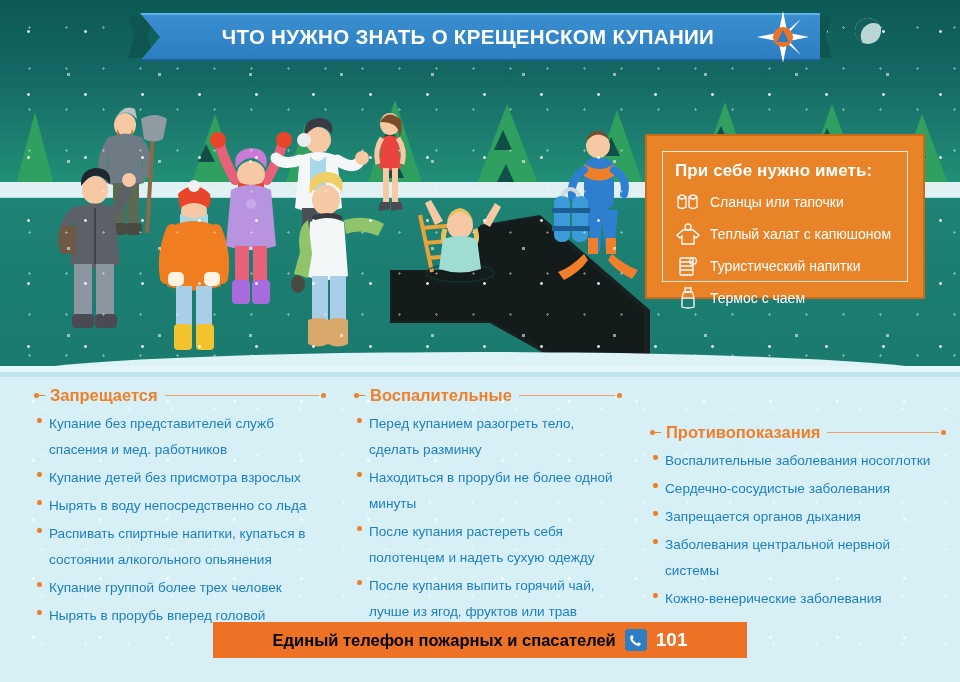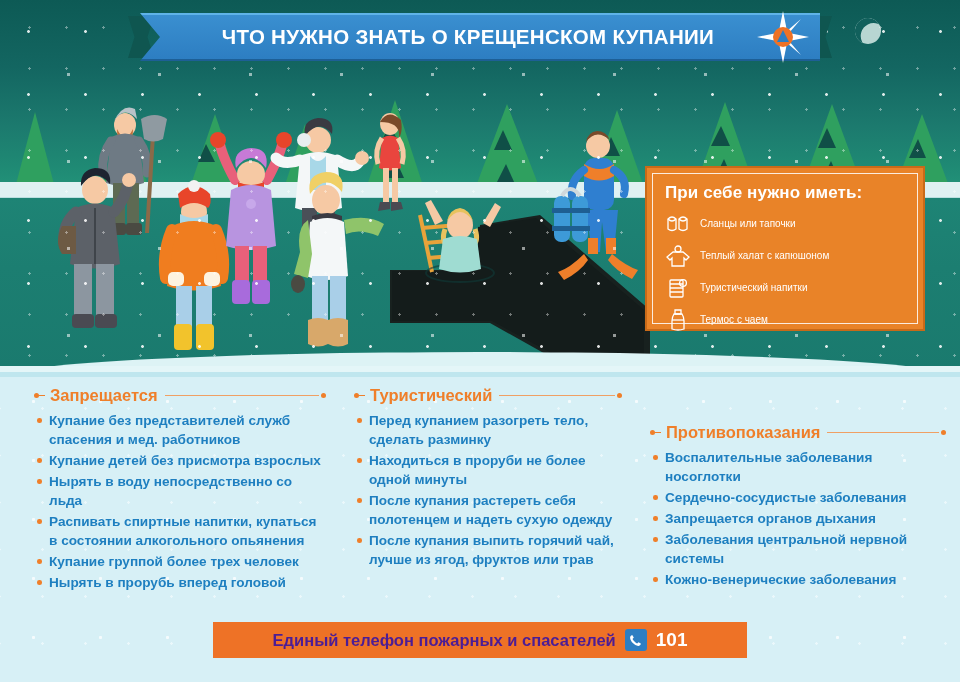--- a/index.html
+++ b/index.html
@@ -80,35 +80,34 @@
   }
   .emercom {
     position:absolute; left:757px; top:11px; width:52px; height:52px;
   }
 
   
   .bringbox {
     position:absolute; left:645px; top:134px; width:280px; height:165px;
     background:#e98328;
     border:2px solid #c96a18;
-    padding:5px;
-    margin-top:32px;
+    padding:15px;
   }
   .bringbox-inner {
     width:100%; height:100%; border:1.5px solid rgba(255,255,255,.85);
     padding:9px 12px 8px 12px;
   }
   .bringbox h3 {
     color:#fff; font-size:17px; font-weight:bold; margin-bottom:7px; letter-spacing:.1px;
   }
   .bring-item {
     display:flex; align-items:center; gap:9px; margin-bottom:5px; height:27px;
   }
   .bring-item .glyph { width:26px; height:24px; flex:0 0 26px; display:flex; align-items:center; justify-content:center; }
-  .bring-item .txt { color:#fff; font-size:10px; white-space:nowrap; }
+  .bring-item .txt { color:#fff; font-size:14px; white-space:nowrap; }
 
   
   .panel {
     position:absolute; left:0; top:372px; width:960px; height:310px;
     background:#d7f0f6;
     background-image:
       radial-gradient(circle, rgba(255,255,255,.75) 1.3px, transparent 1.8px),
       radial-gradient(circle, rgba(255,255,255,.5) 1px, transparent 1.5px);
     background-size:67px 59px, 43px 47px;
     background-position:0 0, 21px 13px;
@@ -126,33 +125,33 @@
   .col-head h2 {
     color:#ef7f2a; font-size:16.5px; font-weight:bold; white-space:nowrap;
     padding:0 7px 0 5px;
   }
   .col-head .rule { flex:1; height:1.4px; background:#f0a064; }
   .col-head .dot2 { width:5px; height:5px; border-radius:50%; background:#ef7f2a; flex:0 0 5px; margin-left:2px;}
 
   ul.items { list-style:none; }
   ul.items li {
     position:relative; padding-left:15px; margin-bottom:2px;
-    color:#1e7fc0; font-size:13.6px; line-height:19px; font-weight:700;
+    color:#1e7fc0; font-size:13.6px; line-height:26px; font-weight:400;
   }
   ul.items li:before {
     content:""; position:absolute; left:3px; top:7px;
     width:4.5px; height:4.5px; border-radius:50%; background:#ef7f2a;
   }
 
   
   .footer {
     position:absolute; left:213px; top:622px; width:534px; height:36px;
     background:#ee7226; display:flex; align-items:center; justify-content:center; gap:9px;
   }
-  .footer .ftxt { color:#4c1d95; font-size:16.5px; font-weight:bold; white-space:nowrap; }
+  .footer .ftxt { color:#000000; font-size:16.5px; font-weight:bold; white-space:nowrap; }
   .footer .phone-badge {
     width:22px; height:22px; background:#2d7ec2; border-radius:3px;
     display:flex; align-items:center; justify-content:center;
   }
   .footer .fnum { color:#fff; font-size:19px; font-weight:bold; }
 </style>
 </head>
 <body>
 
 <div class="poster">
@@ -433,21 +432,21 @@
           <li>Распивать спиртные напитки, купаться в состоянии алкогольного опьянения</li>
           <li>Купание группой более трех человек</li>
           <li>Нырять в прорубь вперед головой</li>
         </ul>
       </div>
 
       <div class="col c2">
         <div class="col-head">
           <span class="dot"></span>
           <span class="dash"></span>
-          <h2>Туристический</h2>
+          <h2>Воспалительные</h2>
           <span class="rule"></span>
           <span class="dot2"></span>
         </div>
         <ul class="items">
           <li>Перед купанием разогреть тело, сделать разминку</li>
           <li>Находиться в проруби не более одной минуты</li>
           <li>После купания растереть себя полотенцем и надеть сухую одежду</li>
           <li>После купания выпить горячий чай, лучше из ягод, фруктов или трав</li>
         </ul>
       </div>

